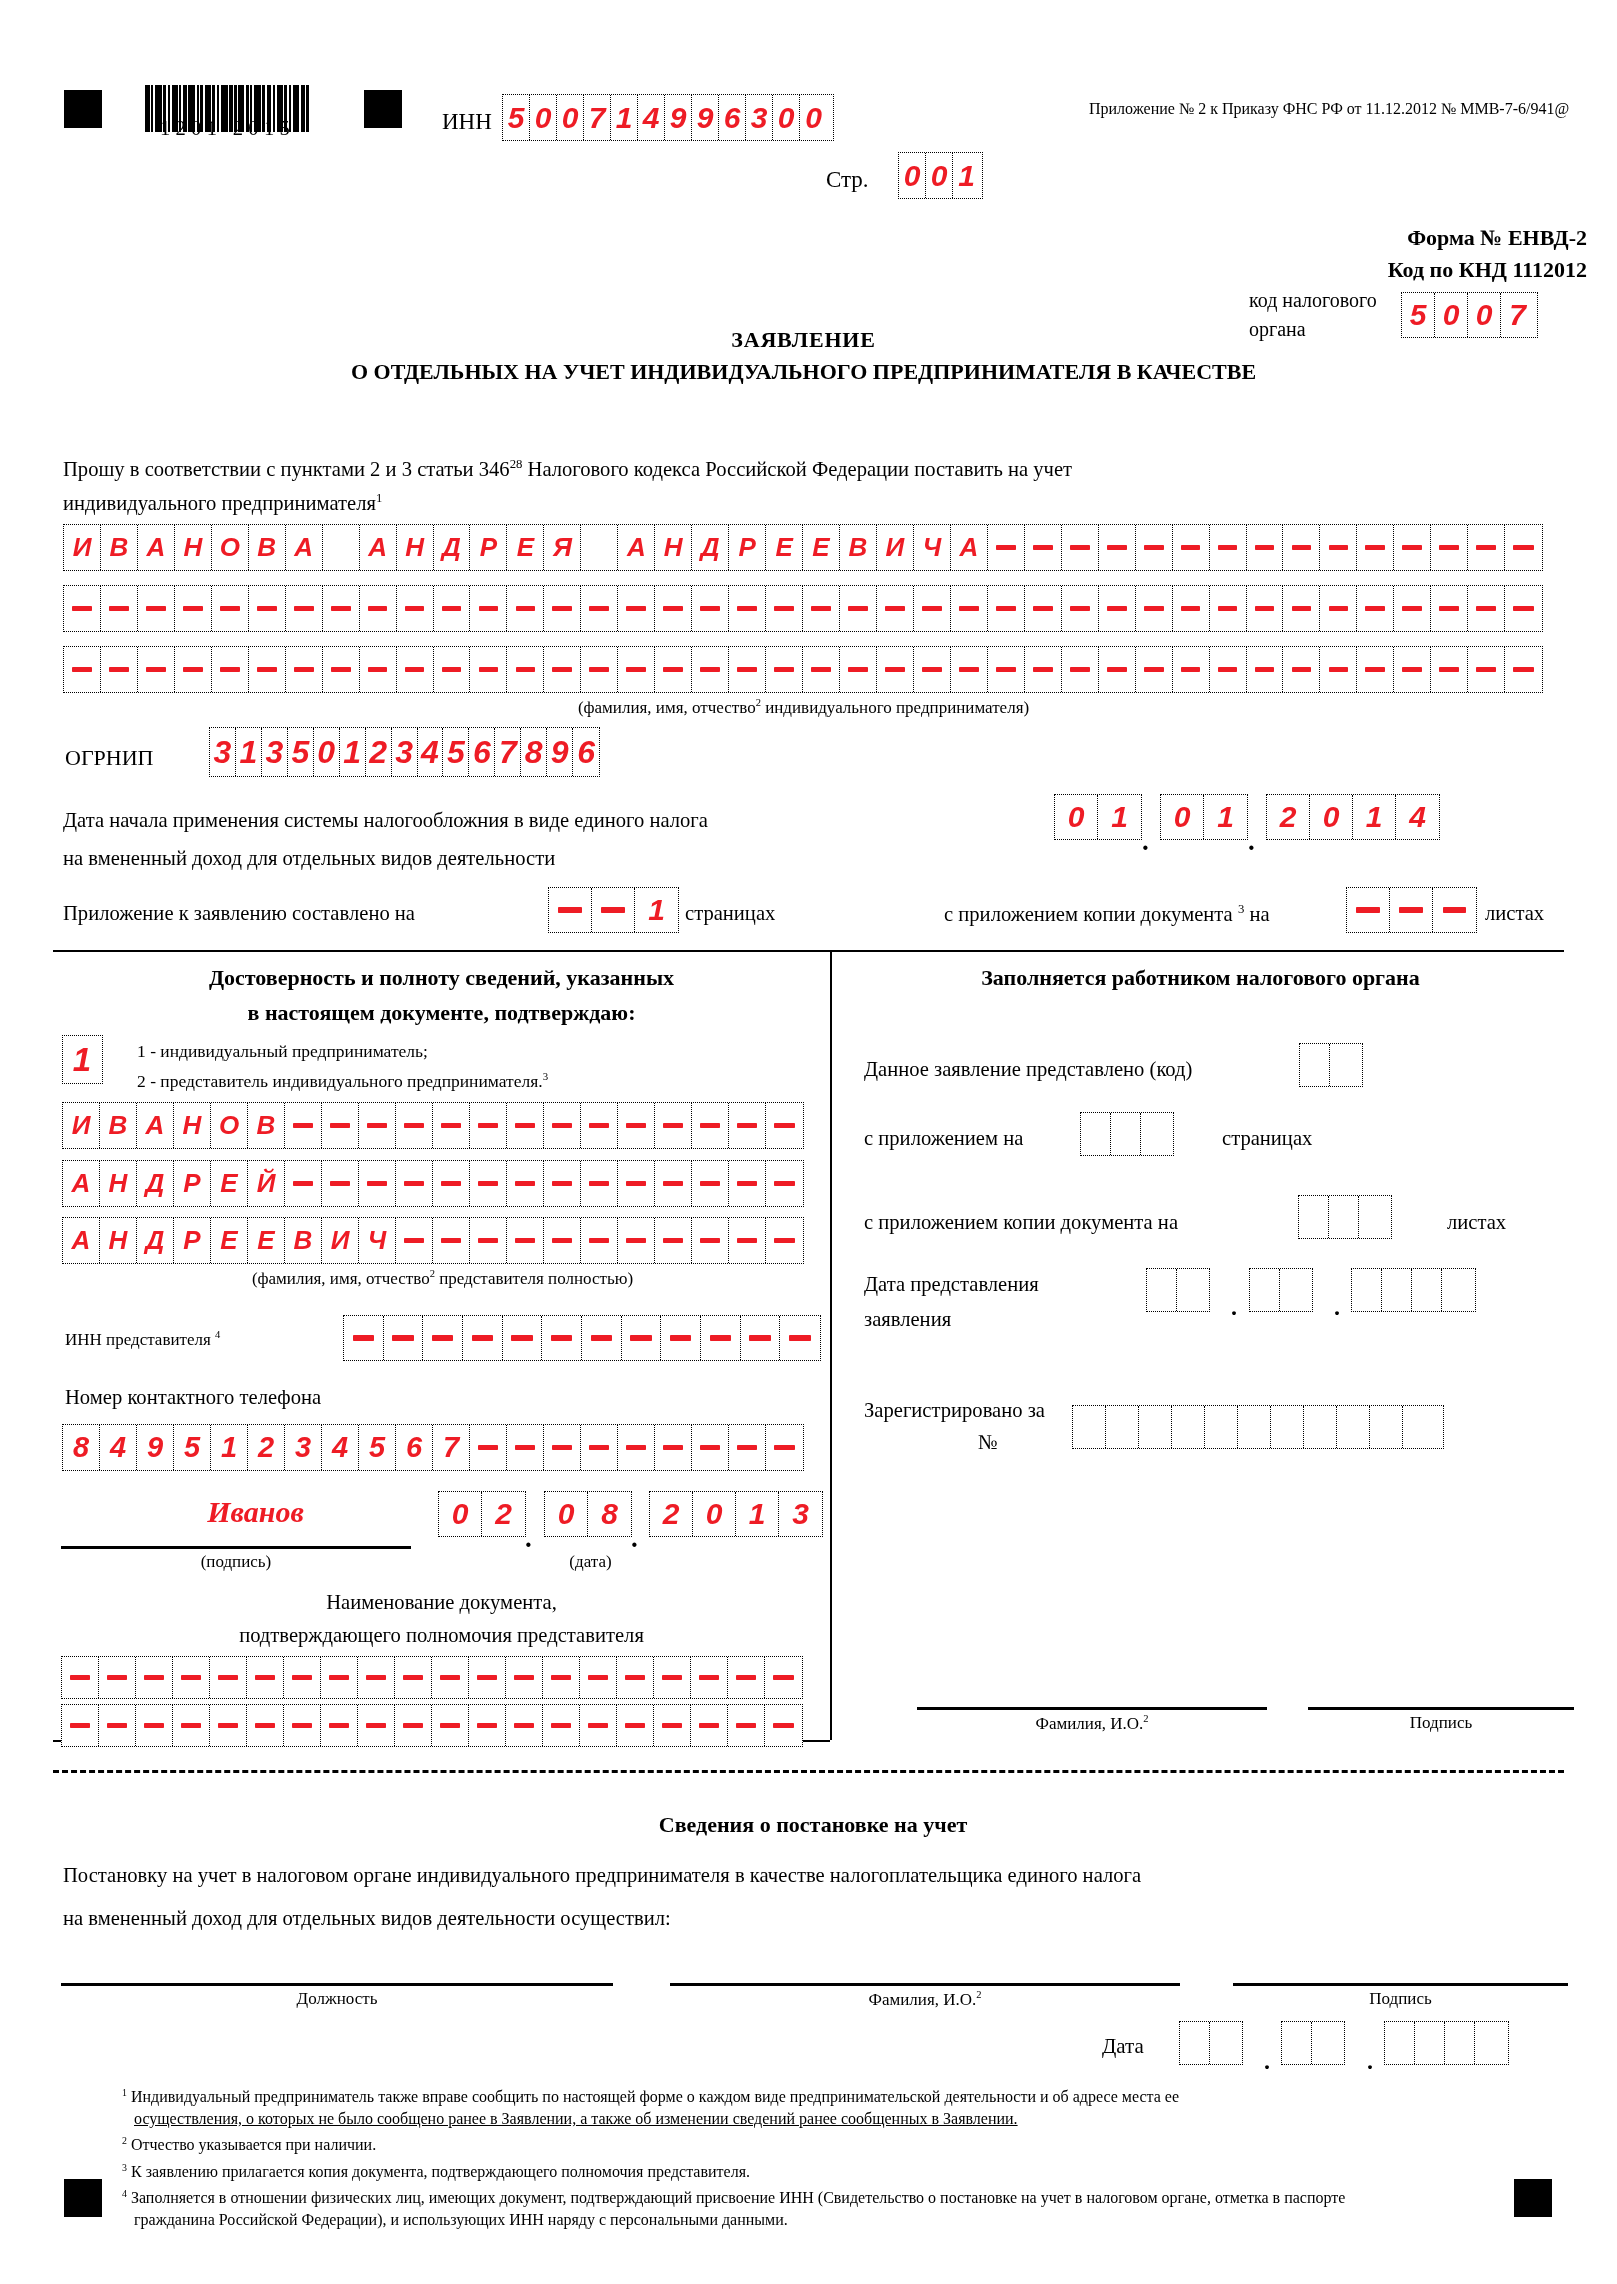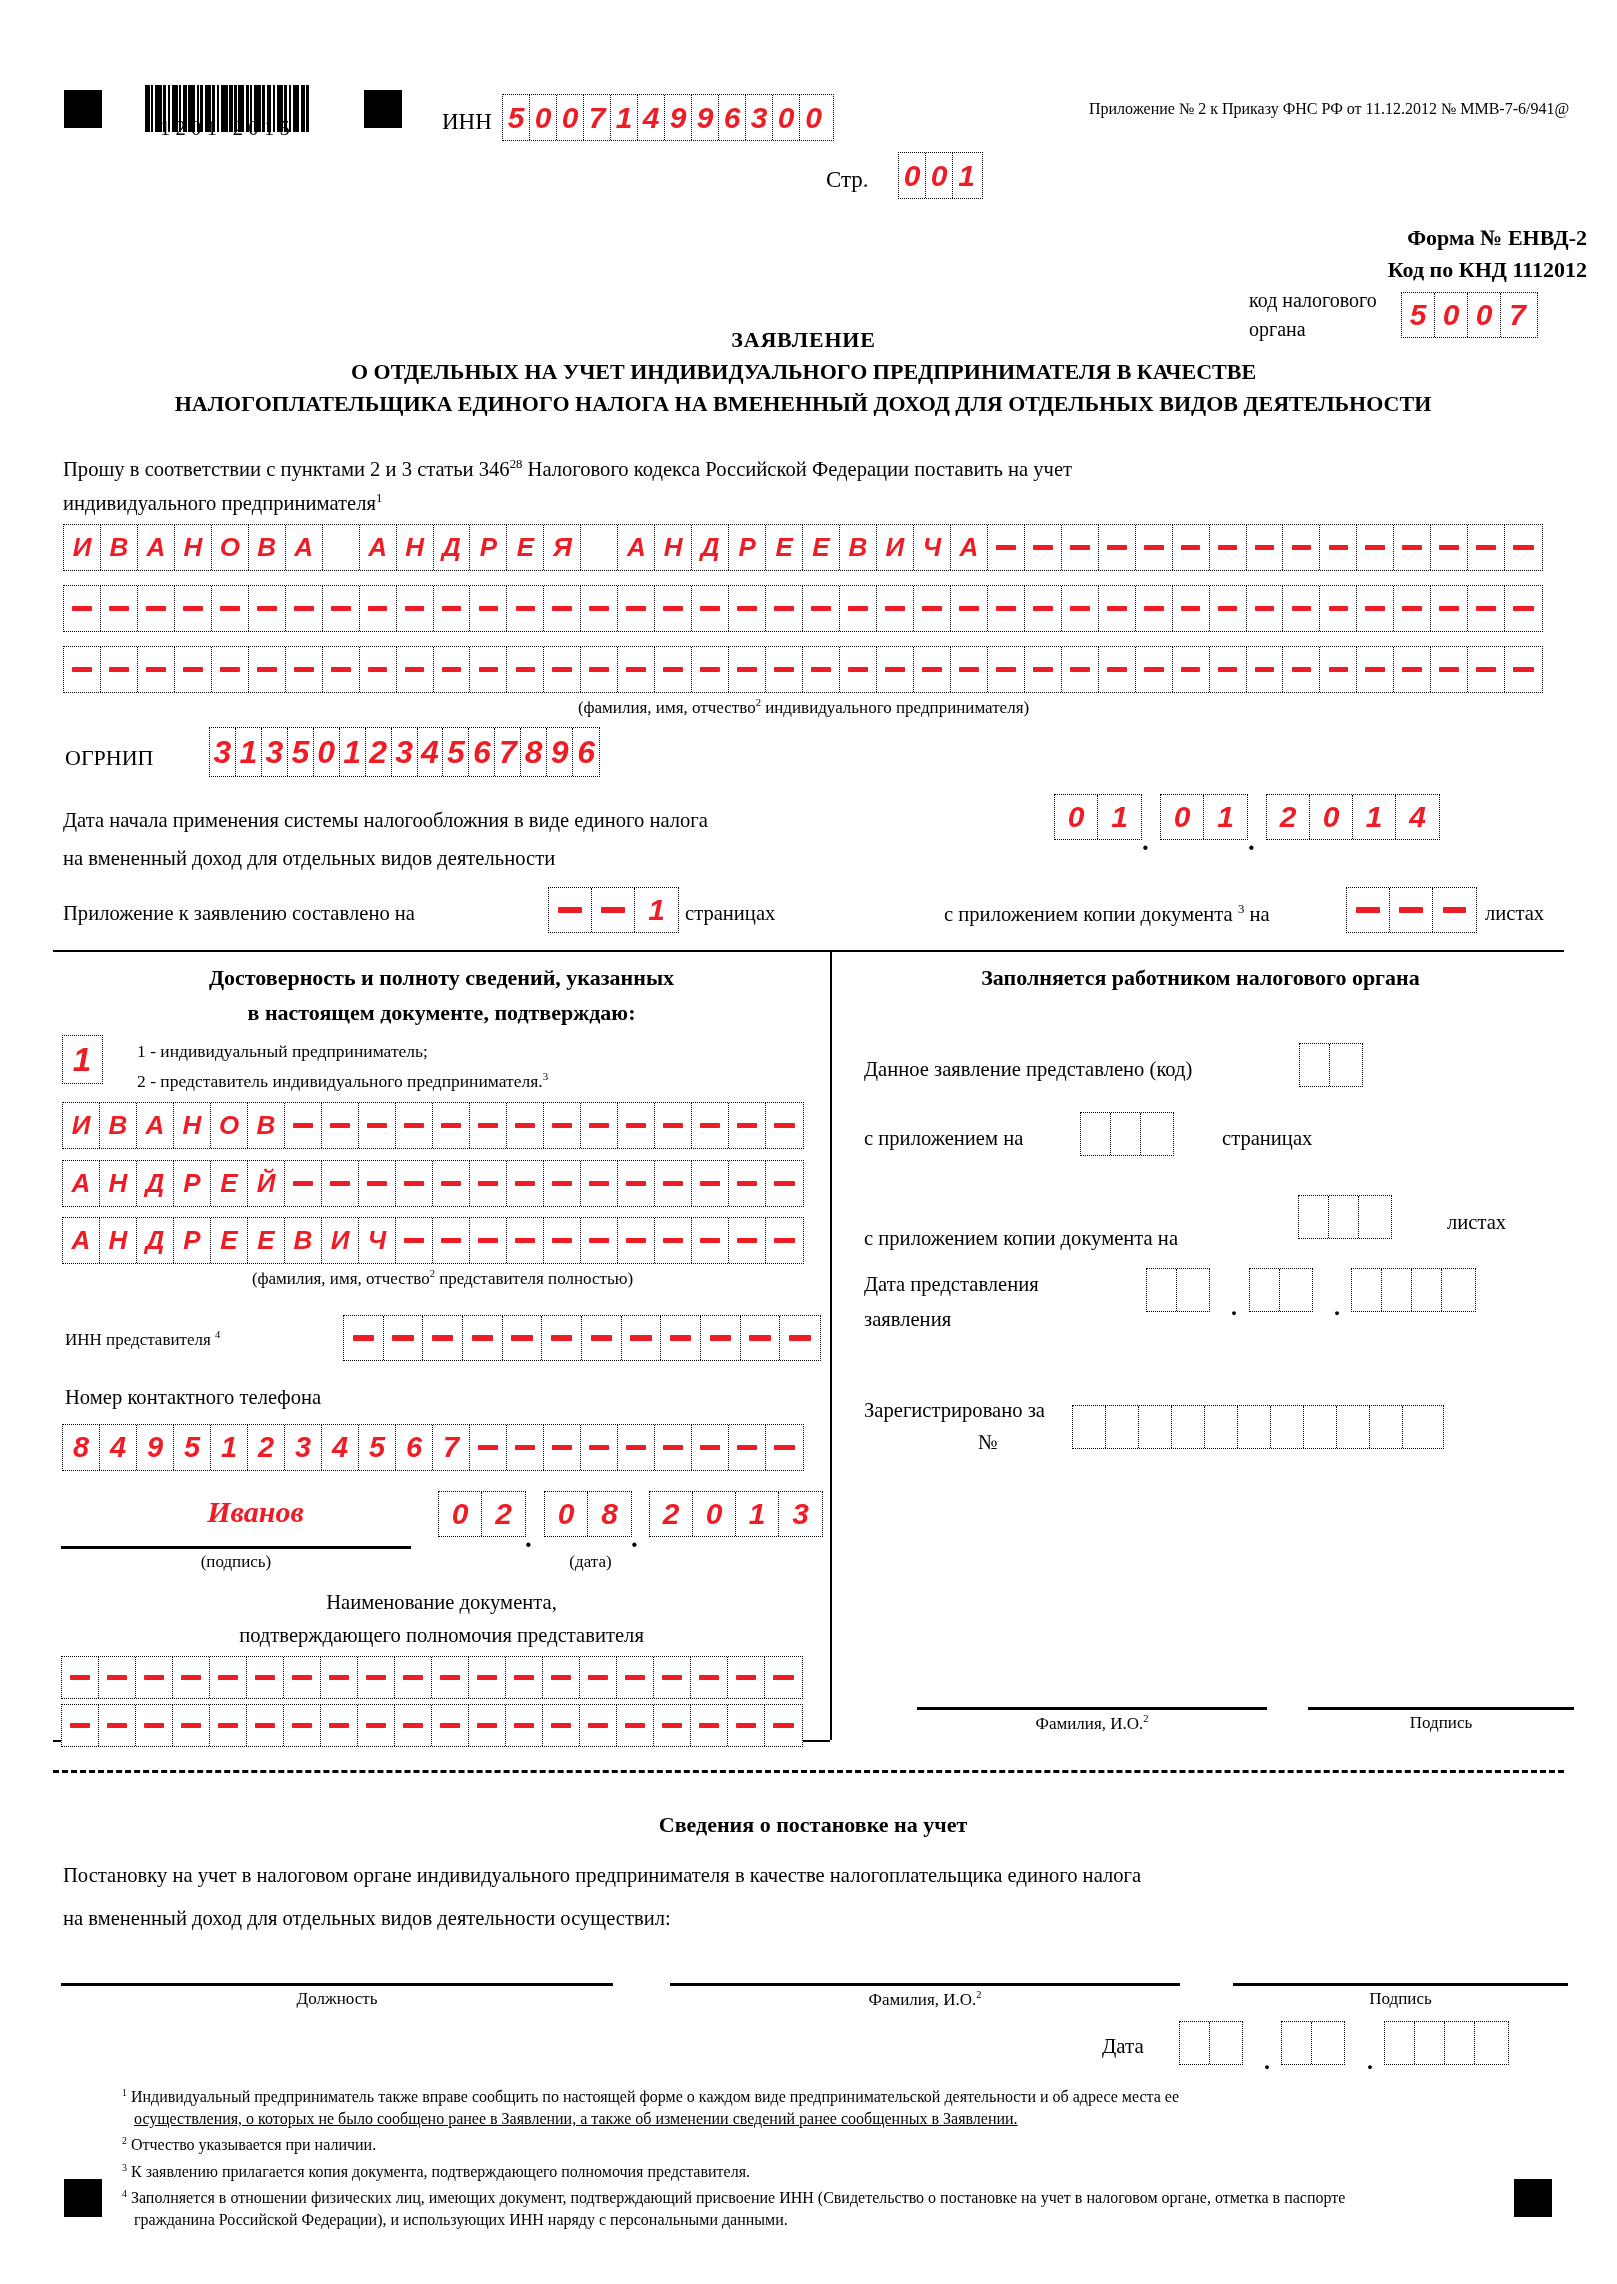--- a/index.html
+++ b/index.html
@@ -176,21 +176,20 @@
   <div class="abs label" style="left:1249px; top:318px; font-size:20px;">органа</div>
   <div class="abs cellrow" id="taxorg-cells" style="left: 1401px; top: 292px; height: 46px; width: 137px;">
       <div class="cell" style="width: 33px; font-size: 30px;">5</div>
       <div class="cell" style="width: 33px; font-size: 30px;">0</div>
       <div class="cell" style="width: 33px; font-size: 30px;">0</div>
       <div class="cell" style="width: 33px; font-size: 30px;">7</div>
     </div>
 
   <div class="abs bold center" style="left:145px; top:327px; width:1317px; font-size:22px; letter-spacing:0.8px;">ЗАЯВЛЕНИЕ</div>
   <div class="abs bold center" style="left:145px; top:359px; width:1317px; font-size:22px;">О ОТДЕЛЬНЫХ НА УЧЕТ ИНДИВИДУАЛЬНОГО ПРЕДПРИНИМАТЕЛЯ В КАЧЕСТВЕ</div>
-  <div class="abs bold center" style="left:114px; top:391px; width:1378px; font-size:22px;">НАЛОГОПЛАТЕЛЬЩИКА ЕДИНОГО НАЛОГА НА ВМЕНЕННЫЙ ДОХОД ДЛЯ ОТДЕЛЬНЫХ ВИДОВ ДЕЯТЕЛЬНОСТИ</div>
 
   <div class="abs label nowrap" style="left:63px; top:457px; font-size:20.6px;">
     <span>Прошу в соответствии с пунктами 2 и 3 статьи 346</span><sup>28</sup><span> Налогового кодекса Российской Федерации поставить на учет</span>
   </div>
   <div class="abs label nowrap" style="left:63px; top:491px; font-size:20.6px;">
     <span>индивидуального предпринимателя</span><sup>1</sup>
   </div>
 
   <div class="abs cellrow" id="name-row-1" style="left: 63px; top: 524px; height: 47px; width: 1480px;">
       <div class="cell" style="width: 37px; font-size: 26px;">И</div>
@@ -988,21 +987,21 @@
     </div>
 
   <div class="abs label" style="left:864px; top:1127px; font-size:20.6px;">с приложением на</div>
   <div class="abs cellrow blank" id="to-pages" style="left: 1080px; top: 1112px; height: 44px; width: 94px;">
       <div class="cell" style="width: 30px; font-size: 27px;"></div>
       <div class="cell" style="width: 30px; font-size: 27px;"></div>
       <div class="cell" style="width: 30px; font-size: 27px;"></div>
     </div>
   <div class="abs label" style="left:1222px; top:1127px; font-size:20.6px;">страницах</div>
 
-  <div class="abs label" style="left:864px; top:1211px; font-size:20.6px;margin-top:16px;">с приложением копии документа на</div>
+  <div class="abs label" style="left:864px; top:1211px; font-size:20.6px;">с приложением копии документа на</div>
   <div class="abs cellrow blank" id="to-copies" style="left: 1298px; top: 1195px; height: 44px; width: 94px;">
       <div class="cell" style="width: 30px; font-size: 27px;"></div>
       <div class="cell" style="width: 30px; font-size: 27px;"></div>
       <div class="cell" style="width: 30px; font-size: 27px;"></div>
     </div>
   <div class="abs label" style="left:1447px; top:1211px; font-size:20.6px;">листах</div>
 
   <div class="abs label" style="left:864px; top:1273px; font-size:20.6px;">Дата представления</div>
   <div class="abs label" style="left:864px; top:1308px; font-size:20.6px;">заявления</div>
 

